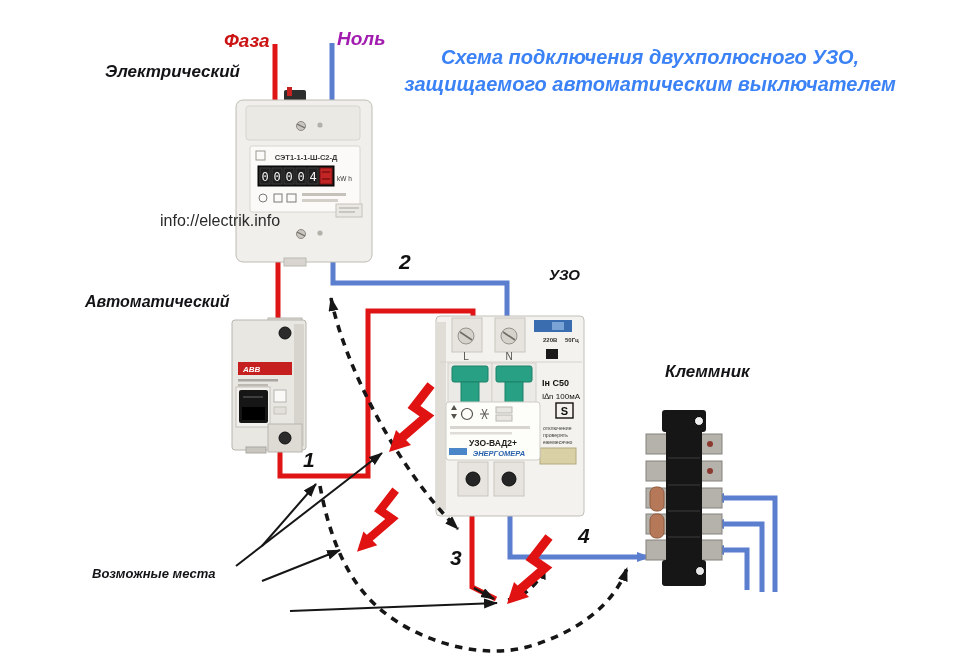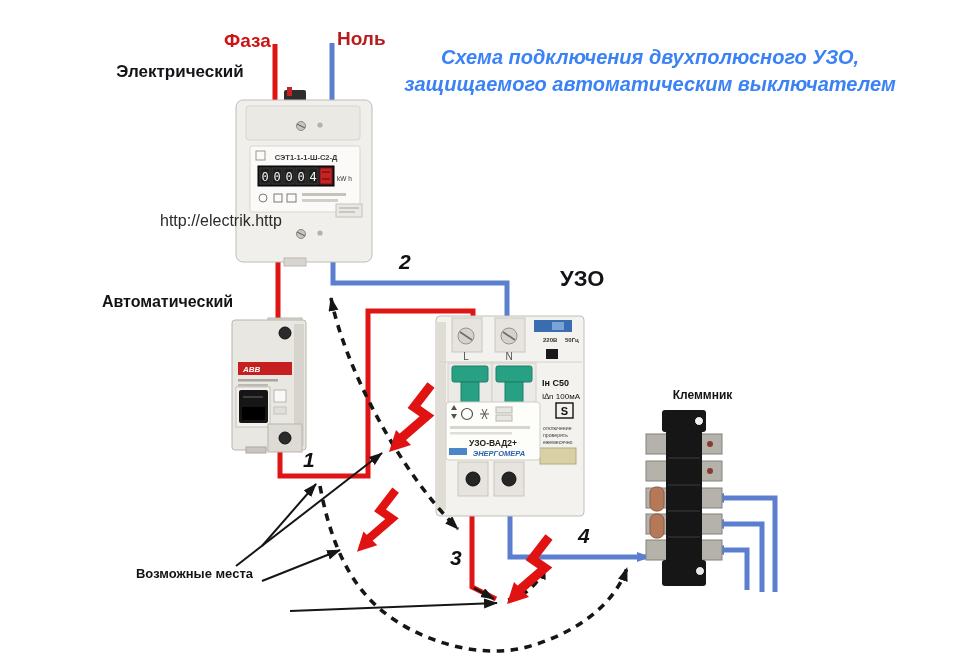--- a/index.html
+++ b/index.html
@@ -1,20 +1,20 @@
 <!DOCTYPE html>
 <html><head>
 <meta charset="utf-8">
 <style>
   html,body{margin:0;padding:0;background:#ffffff;}
   #canvas{position:relative;width:959px;height:672px;background:#ffffff;overflow:hidden;
           font-family:"Liberation Sans",sans-serif;}
   #diagram-svg{position:absolute;left:0;top:0;}
-  .lbl{position:absolute;font-weight:bold;color:#141418;}
-  .lbl.center{text-align:center;}
+  .lbl{position:absolute;font-weight:bold;font-style:italic;color:#141418;}
+  .lbl.center{text-align:left;}
   .wire-num{position:absolute;font-weight:bold;font-style:italic;font-size:21px;color:#111;}
   .watermark{position:absolute;font-size:16px;color:#2a2a2a;font-weight:normal;font-style:normal;}
   .title{position:absolute;left:392px;top:44px;width:516px;text-align:center;
          font-size:20px;line-height:27px;font-weight:bold;font-style:italic;color:#3b82f6;}
 </style>
 </head>
 <body>
 
 <div id="canvas">
 
@@ -228,35 +228,35 @@
     </g>
   </g>
 </svg>
 
   <div class="title">
     <div>Схема подключения двухполюсного УЗО,</div>
     <div>защищаемого автоматическим выключателем</div>
   </div>
 
   <div class="lbl" style="left:224px;top:30px;font-size:19px;color:#cc1414;">Фаза</div>
-  <div class="lbl" style="left:337px;top:28px;font-size:19px;color:#b91c1c;">Ноль</div>
+  <div class="lbl" style="left:337px;top:28px;font-size:19px;color:#a21caf;">Ноль</div>
 
   <div class="lbl center" style="left:105px;top:60px;width:150px;font-size:17px;line-height:23px;">
     <div>Электрический</div>
   </div>
 
-  <div class="watermark" style="left:160px;top:212px;">http://electrik.http</div>
+  <div class="watermark" style="left:160px;top:212px;">info://electrik.info</div>
 
   <div class="lbl center" style="left:85px;top:290px;width:165px;font-size:16px;line-height:23px;">
     <div>Автоматический</div>
   </div>
 
-  <div class="lbl" style="left:549px;top:266px;font-size:22px;margin-left:11px;">УЗО</div>
-
-  <div class="lbl center" style="left:640px;top:360px;width:125px;font-size:12px;line-height:23px;margin-top:24px;">
+  <div class="lbl" style="left:549px;top:266px;font-size:15px;">УЗО</div>
+
+  <div class="lbl center" style="left:665px;top:360px;width:125px;font-size:17px;line-height:23px;">
     <div>Клеммник</div>
   </div>
 
   <div class="lbl center" style="left:92px;top:562px;width:205px;font-size:13px;line-height:23px;">
     <div>Возможные места</div>
   </div>
 
   <div class="wire-num" style="left:303px;top:448px;">1</div>
   <div class="wire-num" style="left:399px;top:250px;">2</div>
   <div class="wire-num" style="left:450px;top:546px;">3</div>

